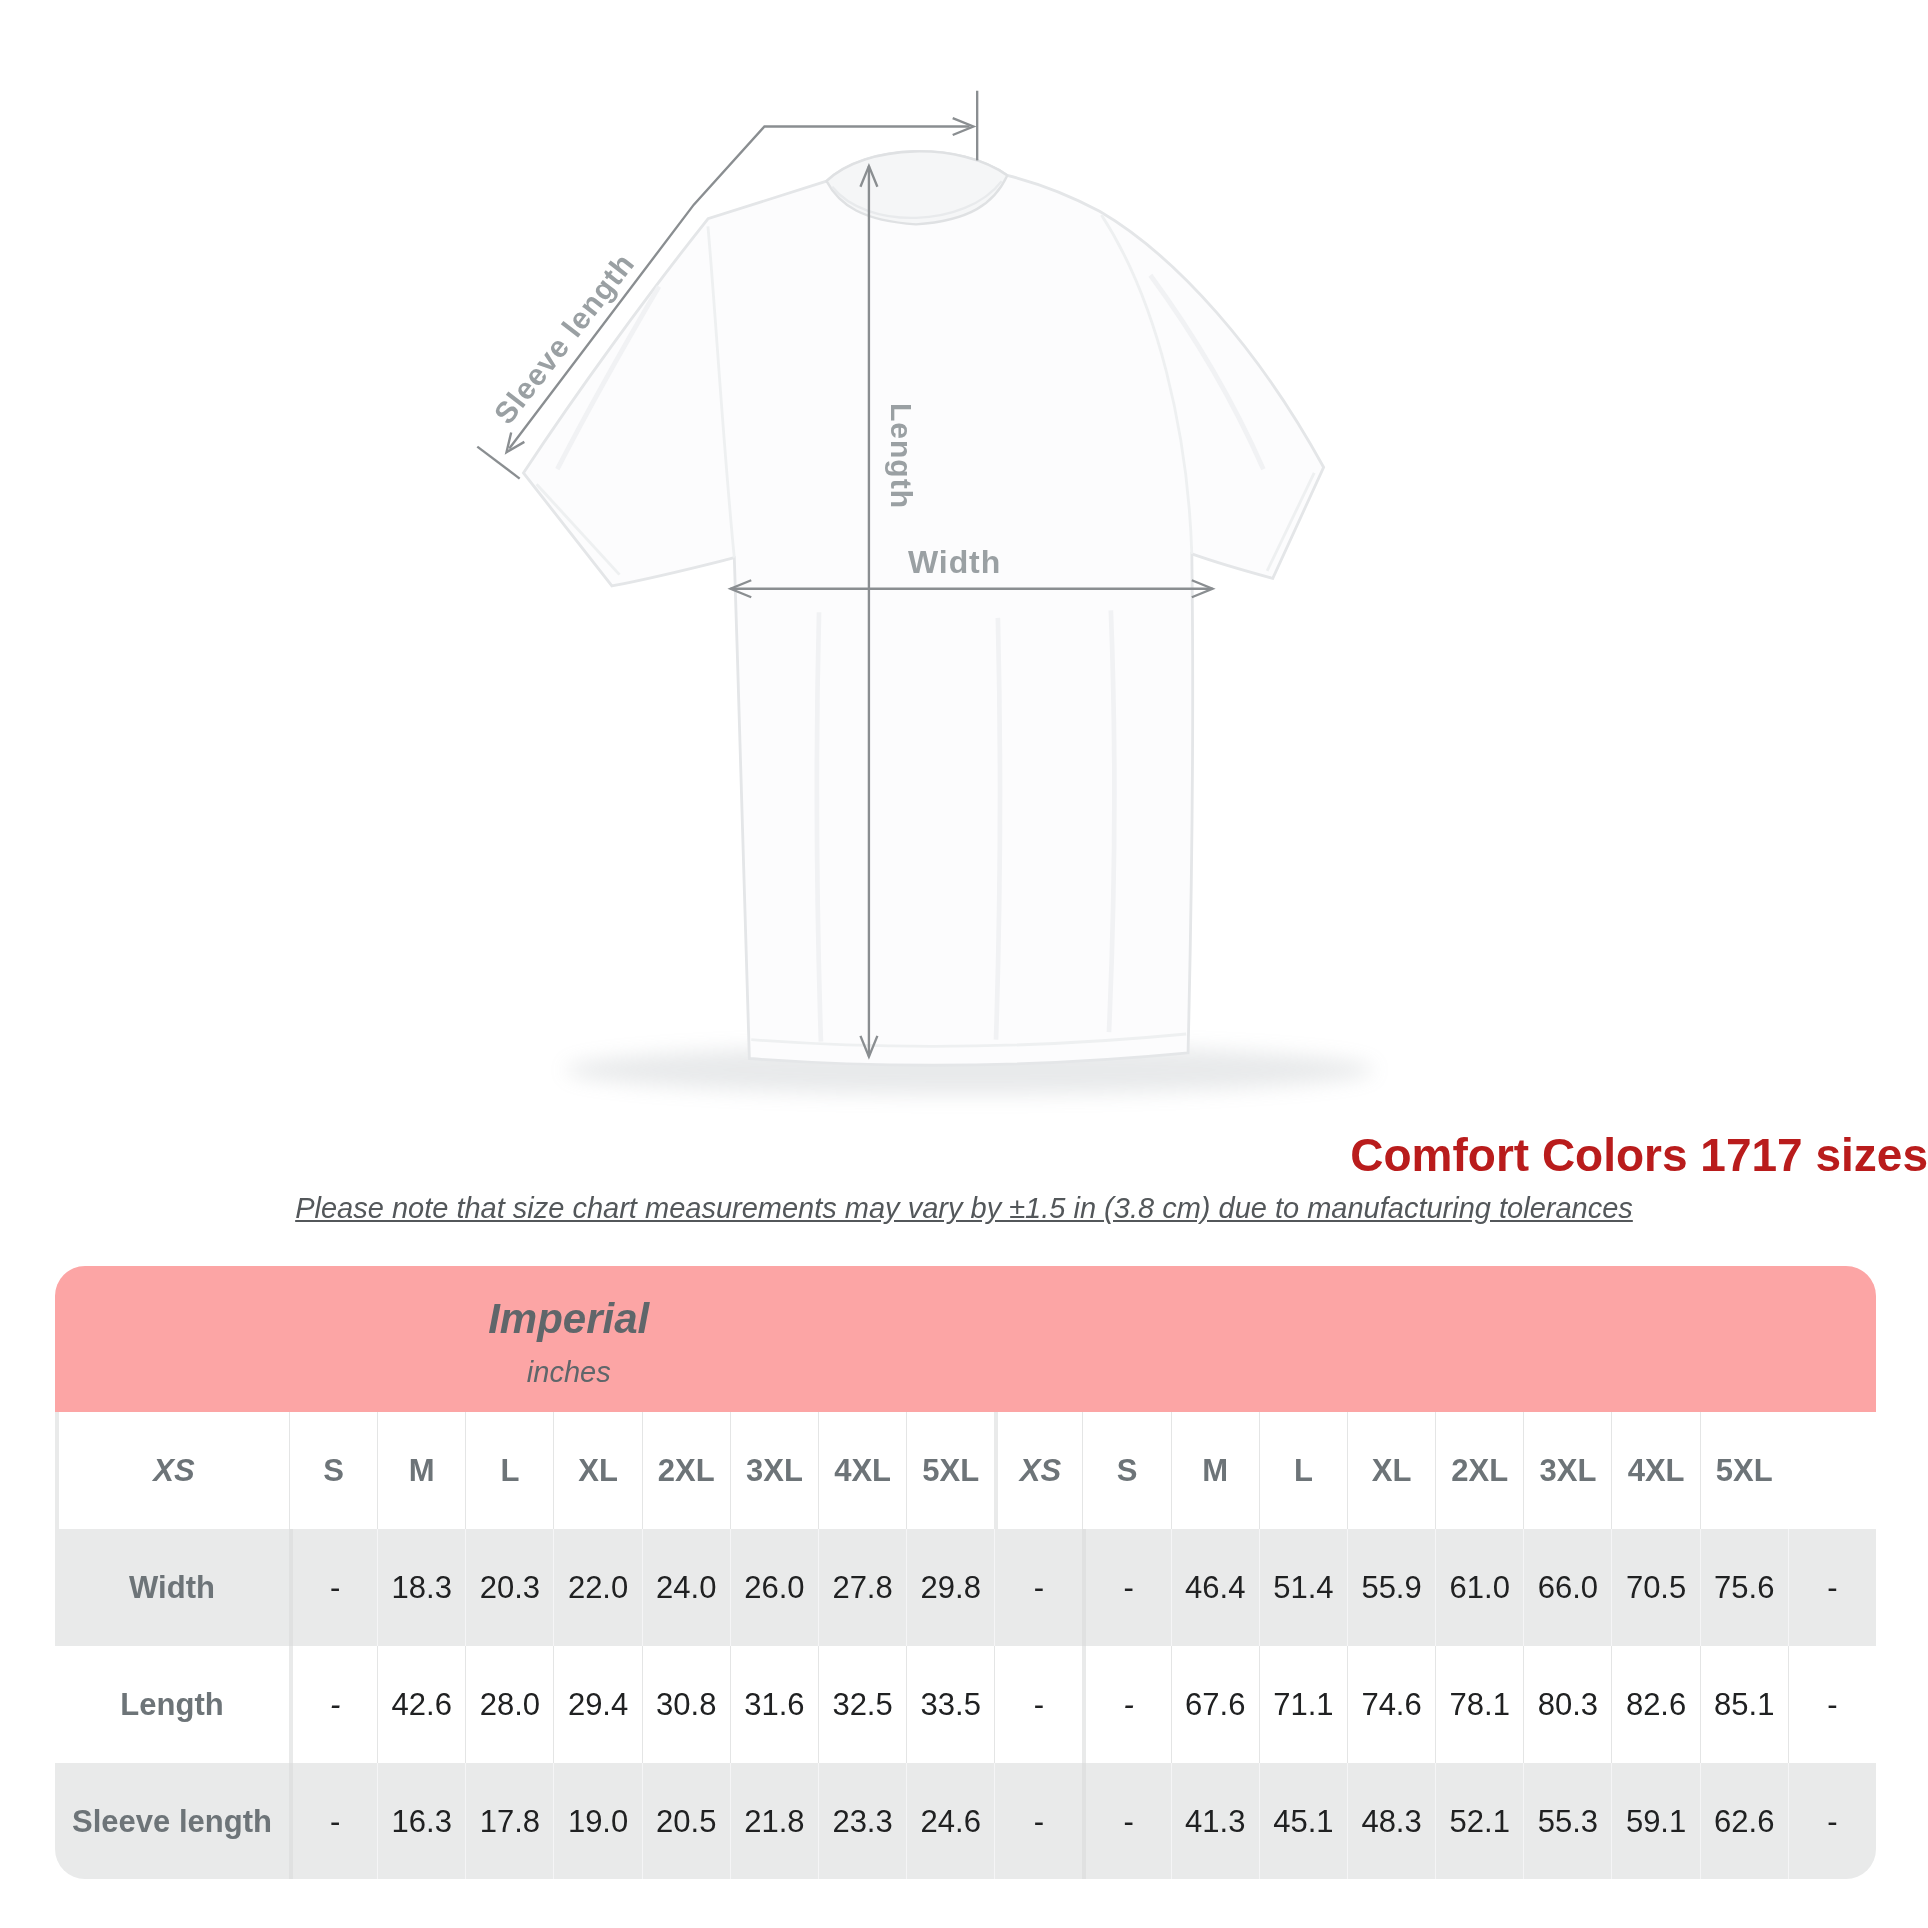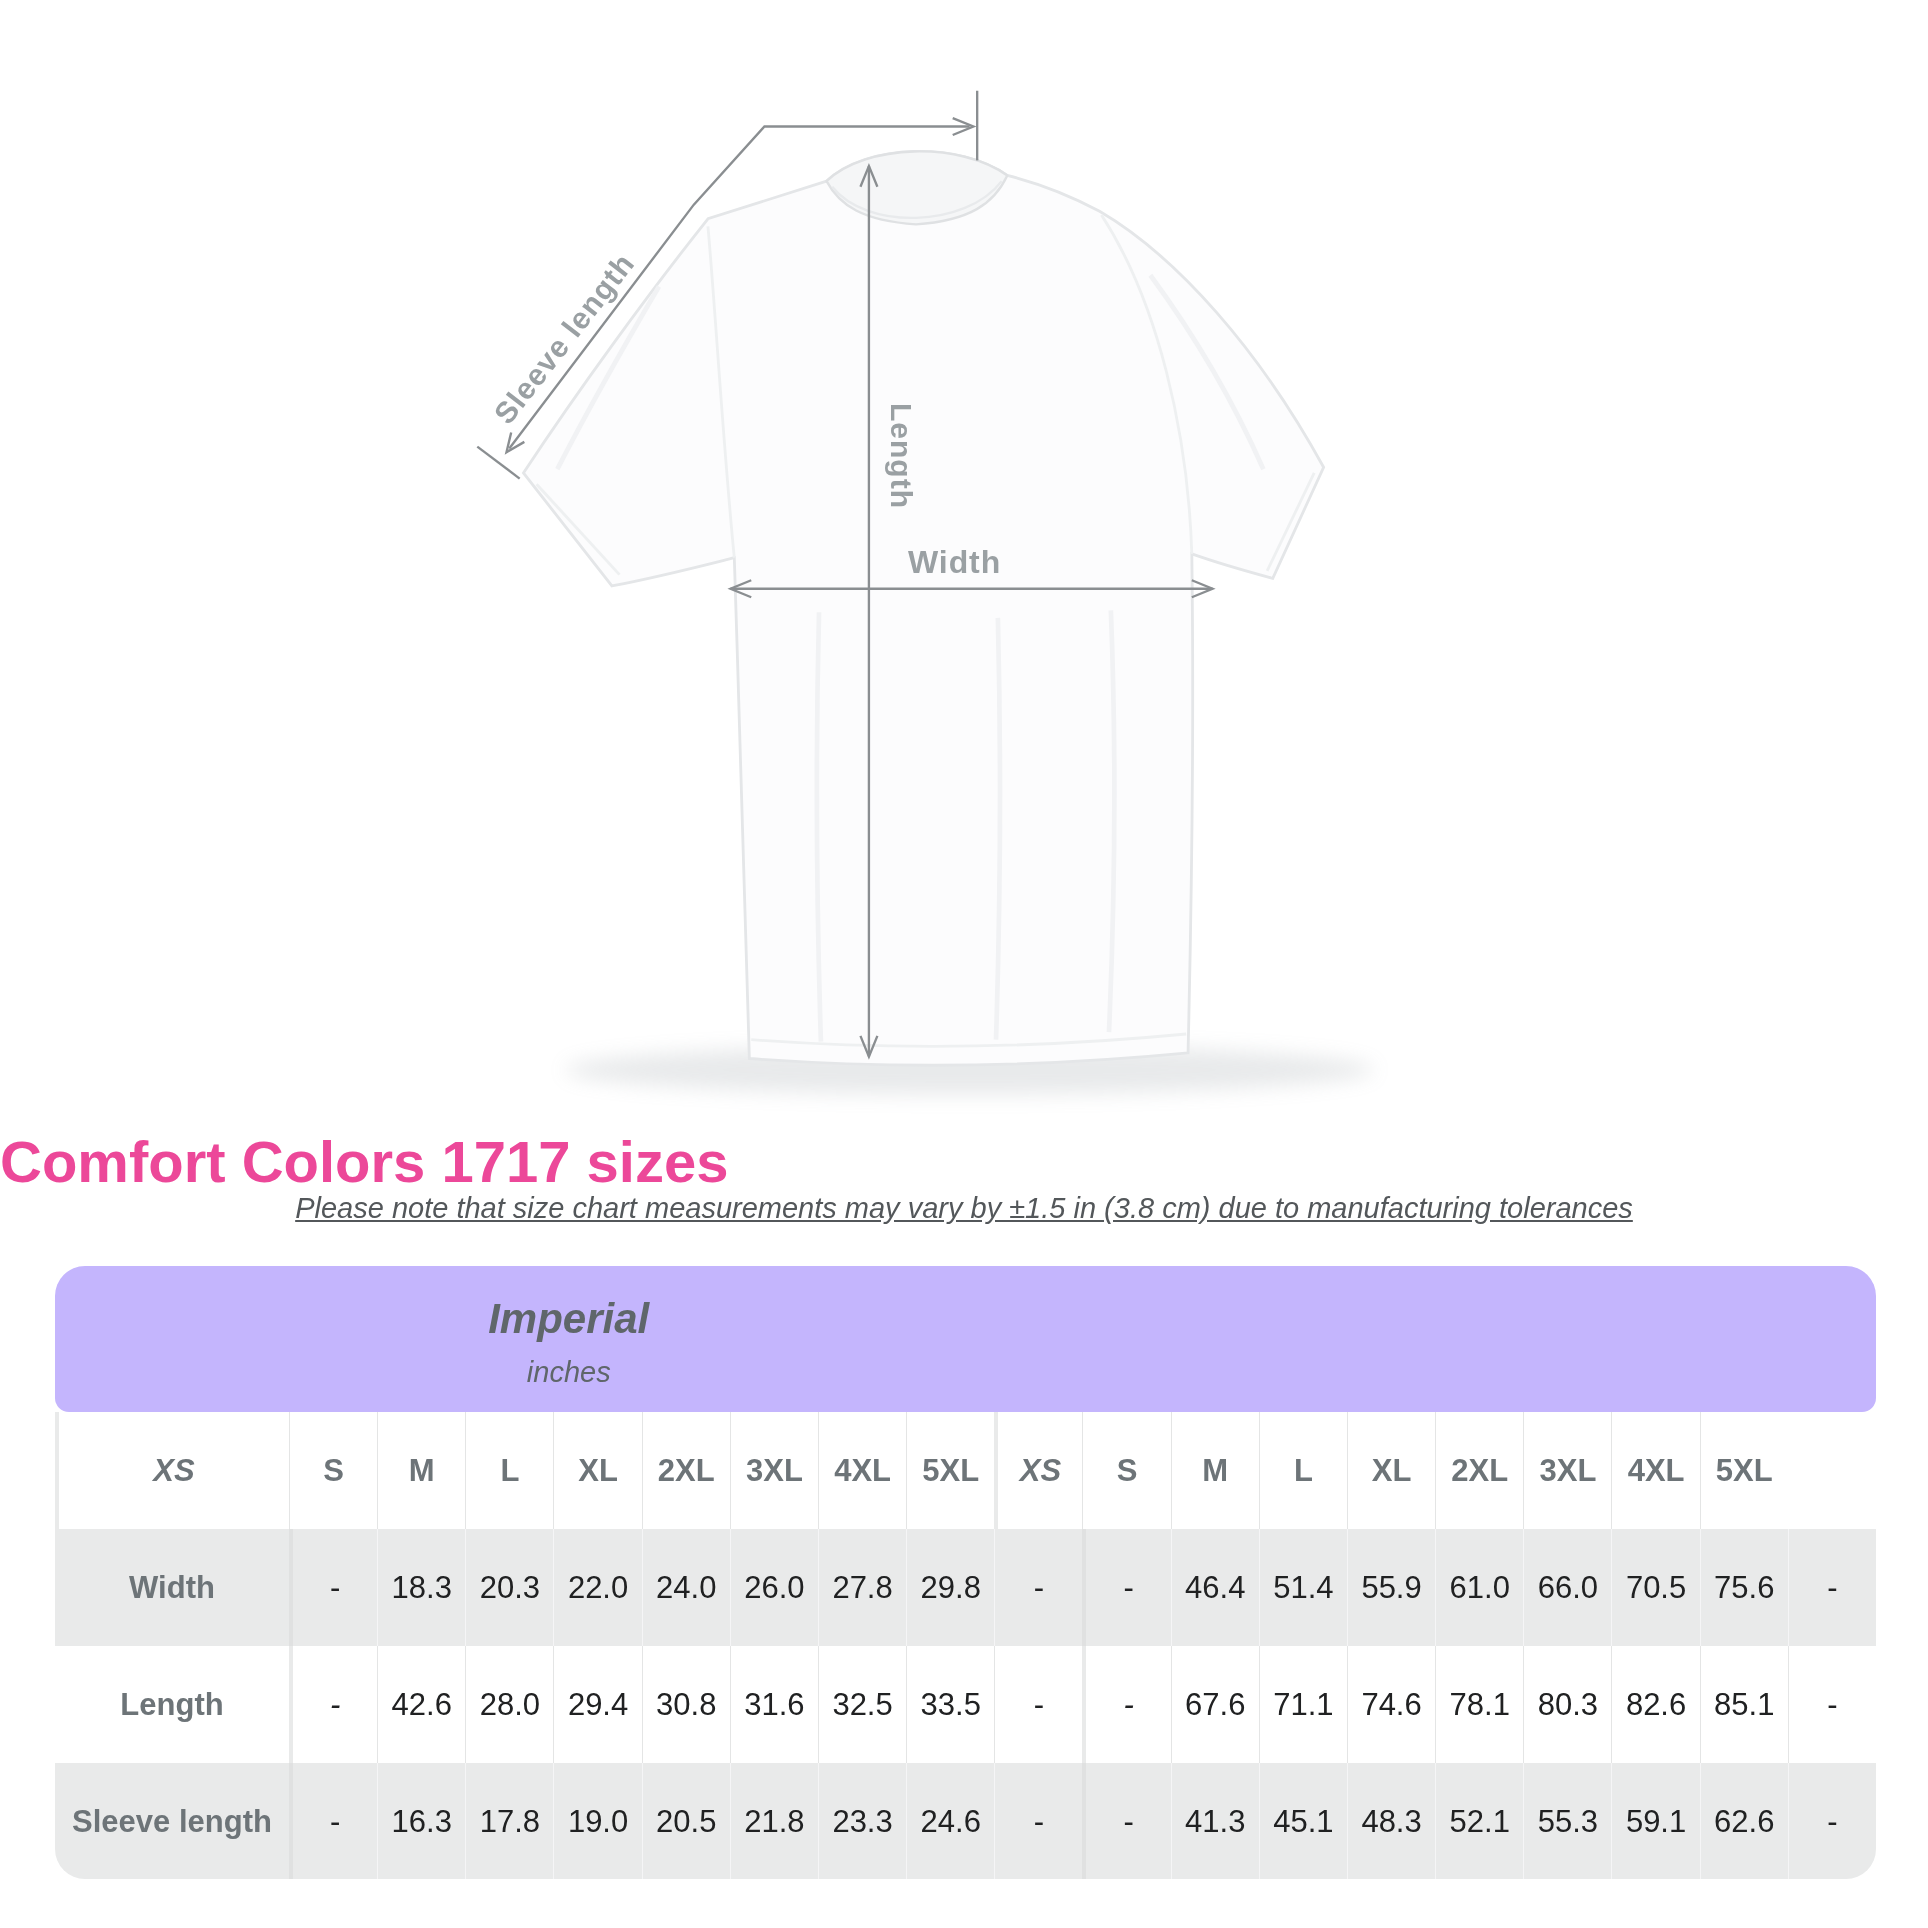--- a/index.html
+++ b/index.html
@@ -5,30 +5,30 @@
   html,body{margin:0;padding:0;background:#ffffff;}
   body{width:1928px;height:1928px;position:relative;overflow:hidden;
        font-family:"Liberation Sans",sans-serif;-webkit-font-smoothing:antialiased;}
 
   
   .figure{position:absolute;left:0;top:0;}
   .ann{stroke:#8a8e91;stroke-width:2.5;fill:none;}
   .ann-label{fill:#9aa0a3;font-weight:bold;font-size:32px;letter-spacing:1px;}
 
   
-  .title{position:absolute;left:0;top:1128px;width:100%;text-align:left;
-         font-size:58px;font-weight:bold;color:#ec4899;margin:0;}
+  .title{position:absolute;left:0;top:1128px;width:100%;text-align:right;
+         font-size:46px;font-weight:bold;color:#b91c1c;margin:0;}
   .subtitle{position:absolute;left:0;top:1192px;width:100%;text-align:center;
          font-style:italic;font-size:29px;color:#53575a;margin:0;text-decoration:underline;}
 
   
   .size-table{position:absolute;left:55px;top:1266px;width:1821px;height:613px;
               border-radius:30px;overflow:hidden;background:#ffffff;}
   .trow{display:grid;grid-template-columns:234px repeat(18,1fr);align-items:center;height:117px;}
-  .band{display:grid;grid-template-columns:234px repeat(18,1fr);height:146px;background:#c4b5fd;border-radius:14px;}
+  .band{display:grid;grid-template-columns:234px repeat(18,1fr);height:146px;background:#fca5a5;}
   .band-cell{display:flex;flex-direction:column;align-items:center;justify-content:center;gap:13px;padding-top:5.6px;}
   .band-cell.imperial{grid-column:1 / span 10;}
   .band-cell.metric{grid-column:11 / span 9;border-left:2.8px solid #f1f2f2;}
   .sec-name{font-size:42px;font-weight:bold;font-style:italic;color:#5f666a;}
   .sec-unit{font-size:29px;font-style:italic;color:#5f666a;}
 
   .trow.white{background:#ffffff;}
   .trow.gray{background:#e9eaea;}
   .cell{height:100%;display:flex;align-items:center;justify-content:center;}
   .trow.white .cell.sep{border-left:0.9px solid #e4e5e5;}

